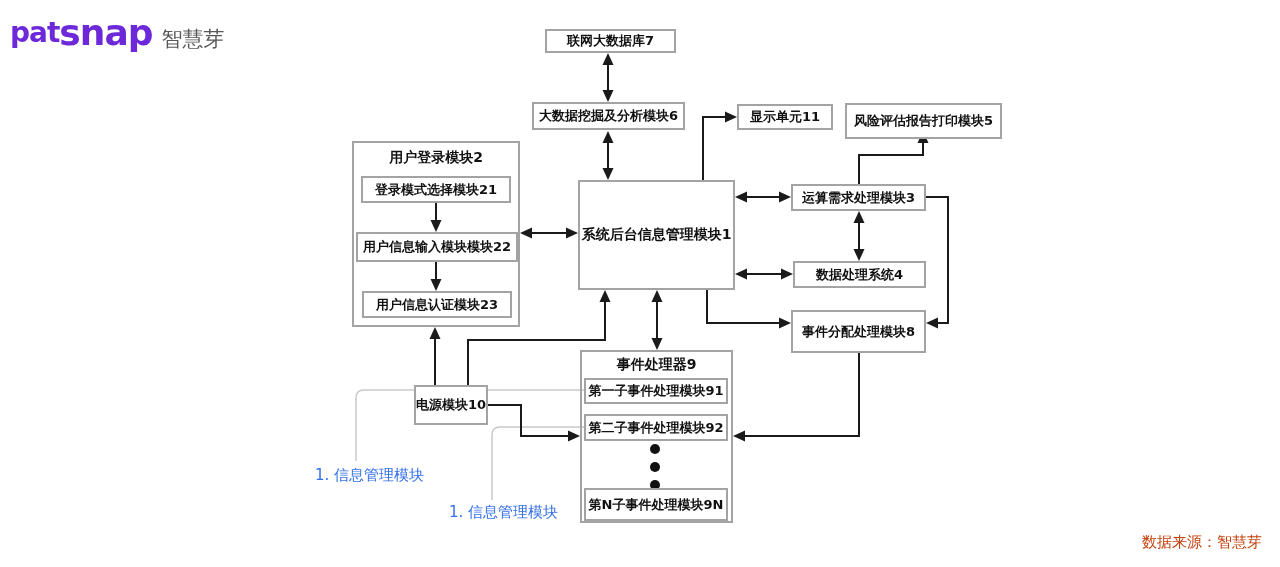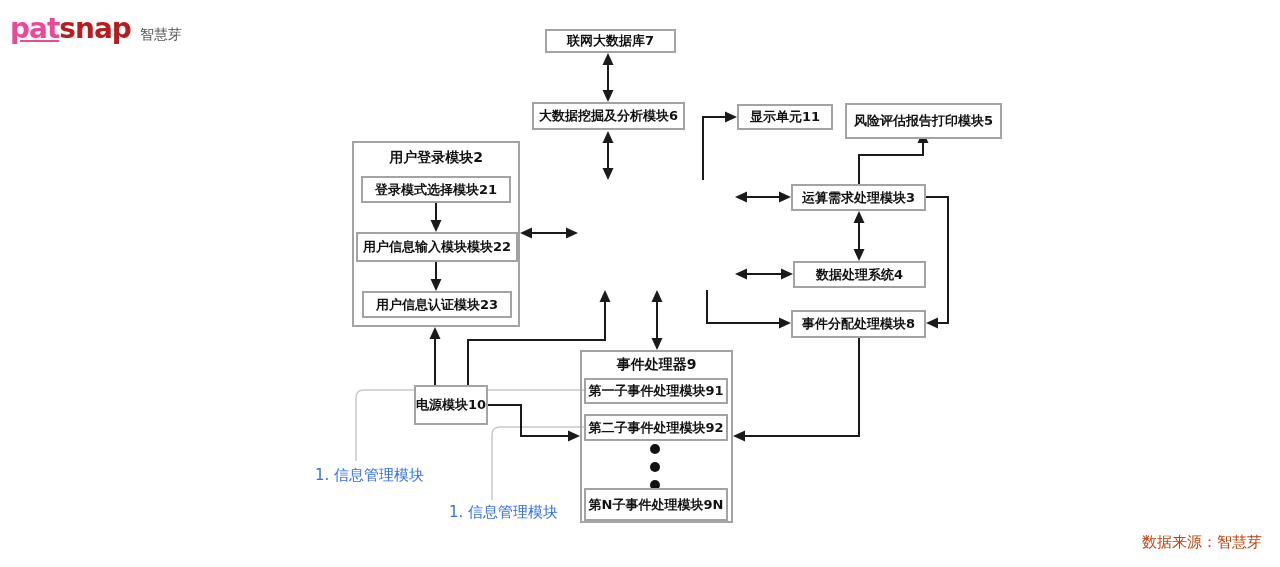--- a/index.html
+++ b/index.html
@@ -1,22 +1,22 @@
 <!DOCTYPE html>
 <html><head>
 <meta charset="utf-8">
 <style>
   html,body{margin:0;padding:0;background:#ffffff;}
   .stage{position:relative;width:1280px;height:567px;background:#ffffff;overflow:hidden;
          font-family:"DejaVu Sans","Liberation Sans",sans-serif;}
   
   .logo{position:absolute;left:10px;top:12px;display:flex;align-items:center;}
-  .logo .pat{color:#ec4899;font-size:28px;font-weight:700;letter-spacing:-1px;text-decoration:underline;}
-  .logo .snap{color:#b91c1c;font-size:28px;font-weight:700;letter-spacing:-1px;}
-  .logo .suffix{color:#595757;font-size:14px;margin-left:9px;margin-top:12px;}
+  .logo .pat{color:#6d28d9;font-size:28px;font-weight:700;letter-spacing:-1px;}
+  .logo .snap{color:#6d28d9;font-size:36px;font-weight:700;letter-spacing:-1px;}
+  .logo .suffix{color:#595757;font-size:21px;margin-left:9px;margin-top:12px;}
   
   svg.wires{position:absolute;left:0;top:0;z-index:1;}
   .blk{stroke:#1a1a1a;stroke-width:2;fill:none;}
   .ah{fill:#1a1a1a;stroke:none;}
   .gry{stroke:#c9c9c9;stroke-width:1.5;fill:none;}
   .dot{fill:#111;stroke:none;}
   
   .box{position:absolute;z-index:2;box-sizing:border-box;border:2px solid #a3a3a3;background:#ffffff;
        display:flex;align-items:center;justify-content:center;white-space:nowrap;
        font-size:13px;font-weight:700;color:#111;}
@@ -151,24 +151,25 @@
   <div class="box" style="left:532px;top:102px;width:153px;height:28px;">大数据挖掘及分析模块6</div>
   <div class="box" style="left:737px;top:104px;width:96px;height:26px;">显示单元11</div>
   <div class="box" style="left:845px;top:103px;width:157px;height:36px;">风险评估报告打印模块5</div>
 
   <div class="box group" style="left:352px;top:141px;width:168px;height:186px;"></div>
   <div class="btitle" style="left:352px;top:149px;width:168px;">用户登录模块2</div>
   <div class="box" style="left:361px;top:176px;width:150px;height:27px;">登录模式选择模块21</div>
   <div class="box" style="left:356px;top:232px;width:162px;height:30px;">用户信息输入模块模块22</div>
   <div class="box" style="left:362px;top:291px;width:150px;height:27px;">用户信息认证模块23</div>
 
+  <div class="box big" style="left:578px;top:180px;width:157px;height:110px;">系统后台信息管理模块1</div>
 
   <div class="box" style="left:791px;top:184px;width:135px;height:27px;">运算需求处理模块3</div>
   <div class="box" style="left:793px;top:261px;width:133px;height:27px;">数据处理系统4</div>
-  <div class="box" style="left:791px;top:310px;width:135px;height:28px;">事件分配处理模块8</div>
+  <div class="box" style="left:791px;top:310px;width:135px;height:43px;">事件分配处理模块8</div>
 
   <div class="box group" style="left:580px;top:350px;width:153px;height:173px;"></div>
   <div class="btitle" style="left:580px;top:356px;width:153px;">事件处理器9</div>
   <div class="box" style="left:584px;top:378px;width:144px;height:26px;">第一子事件处理模块91</div>
   <div class="box" style="left:584px;top:414px;width:144px;height:27px;">第二子事件处理模块92</div>
   <div class="box" style="left:584px;top:488px;width:144px;height:33px;">第N子事件处理模块9N</div>
 
   <div class="box" style="left:414px;top:385px;width:74px;height:40px;">电源模块10</div>
 
   <div class="anno" style="left:293px;top:466px;">1. 信息管理模块</div>

